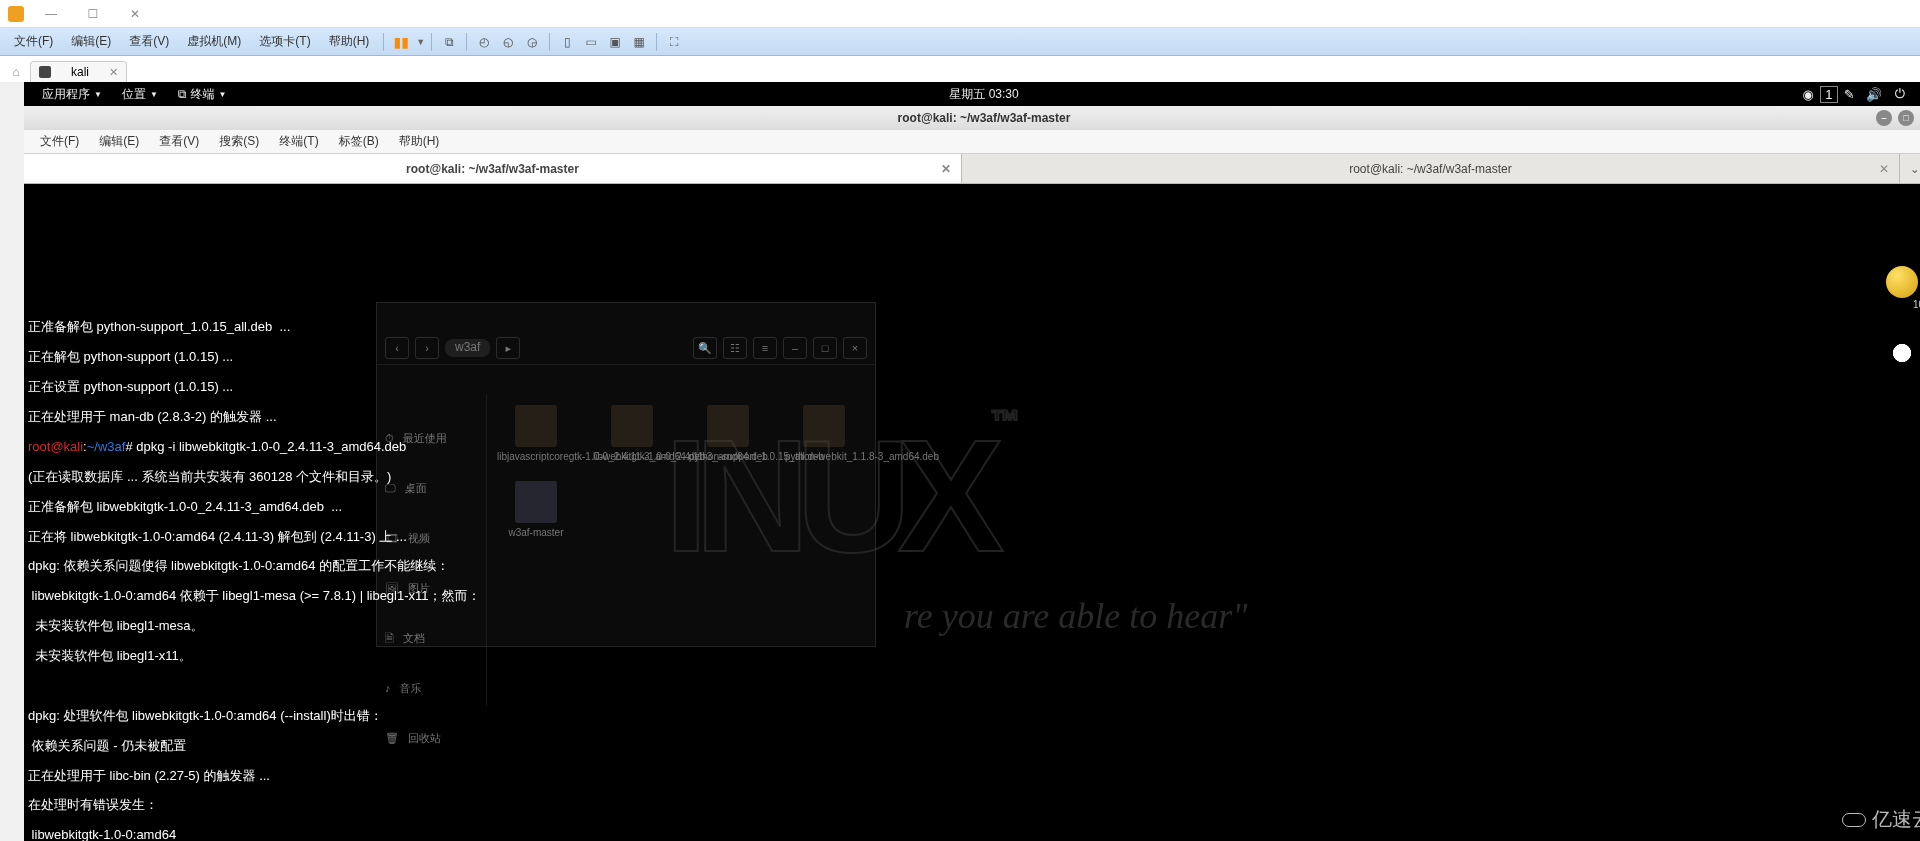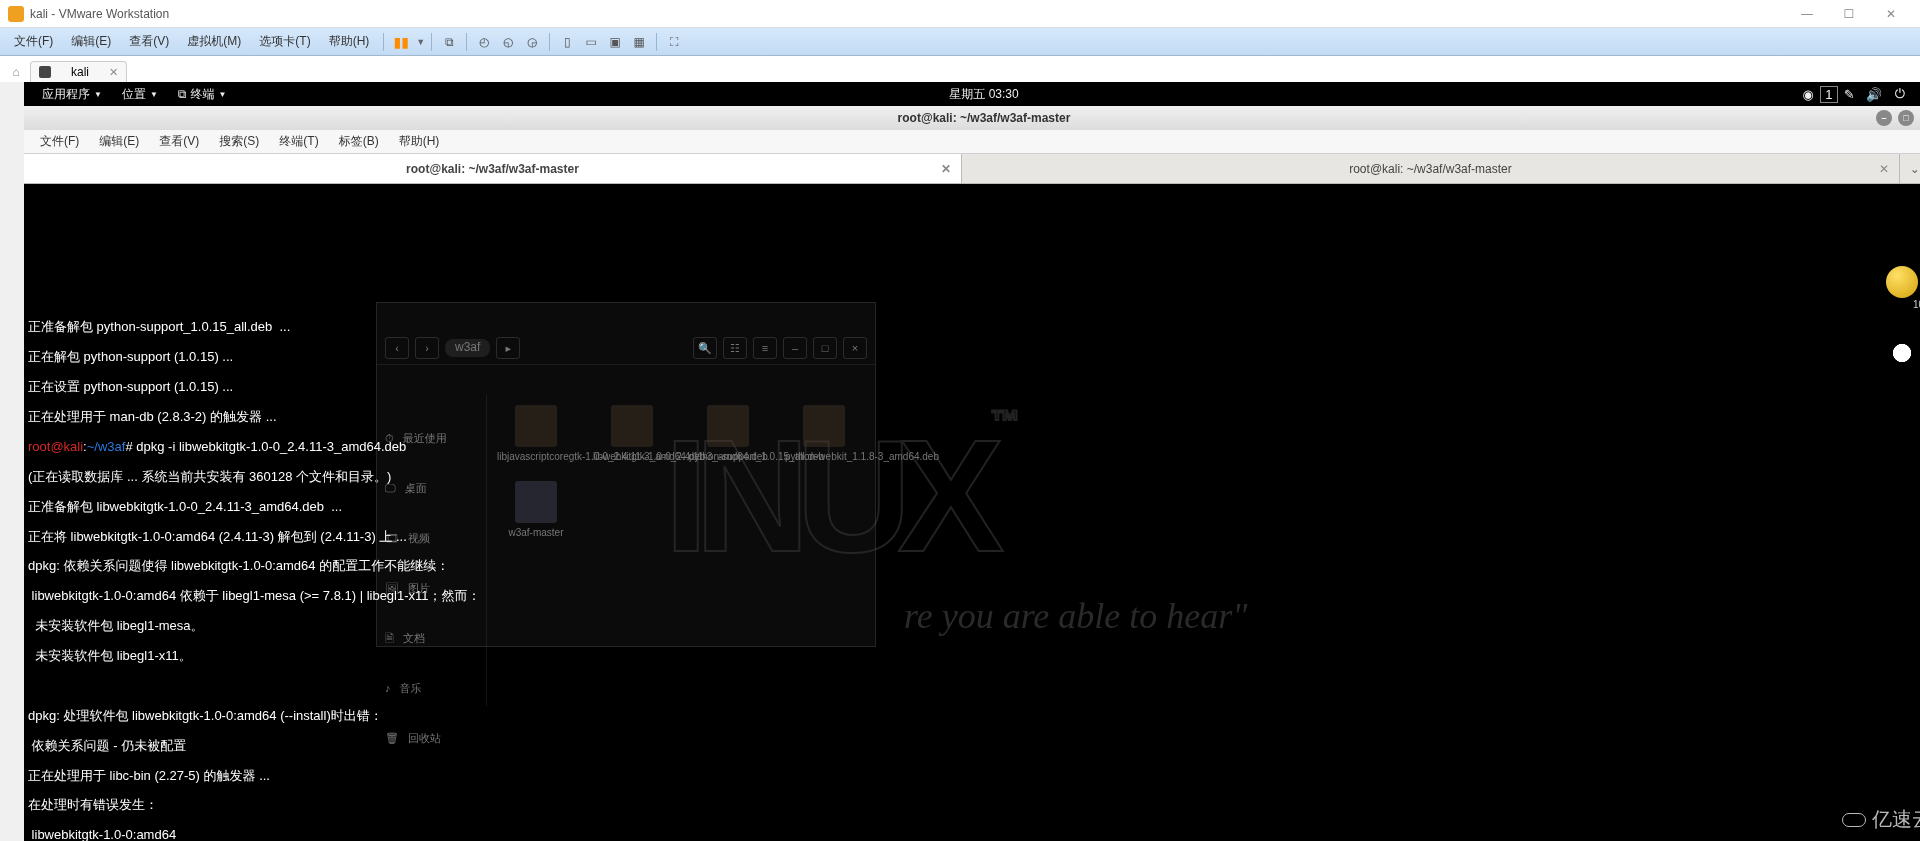--- a/index.html
+++ b/index.html
@@ -70,21 +70,20 @@
 .bg-linux{position:absolute;left:640px;top:220px;font-size:160px;letter-spacing:-14px;font-weight:900;color:#000;-webkit-text-stroke:2px #222;z-index:0;pointer-events:none;}
 .bg-sub{position:absolute;left:880px;top:412px;font-family:serif;font-style:italic;font-size:36px;color:#2a2a2a;z-index:0;}
 .watermark{position:absolute;right:12px;bottom:8px;color:#bbb;font-size:20px;display:flex;align-items:center;gap:6px;}
 .watermark .wl{width:24px;height:14px;border:1px solid #bbb;border-radius:7px;}
 </style>
 </head>
 <body>
 
 <div class="vm-titlebar">
   <div class="icon"></div>
-  <div class="title">kali - VMware Workstation</div>
   <div class="wctrl">—</div>
   <div class="wctrl">☐</div>
   <div class="wctrl">✕</div>
 </div>
 
 <div class="vm-menu">
   <span class="mitem">文件(F)</span>
   <span class="mitem">编辑(E)</span>
   <span class="mitem">查看(V)</span>
   <span class="mitem">虚拟机(M)</span>

